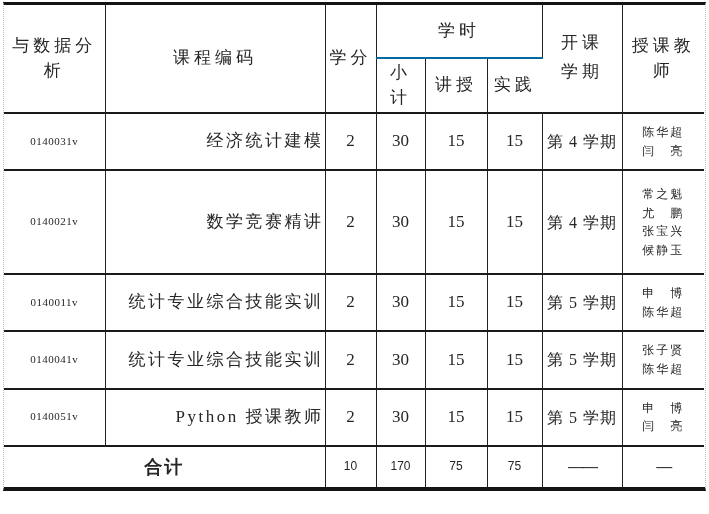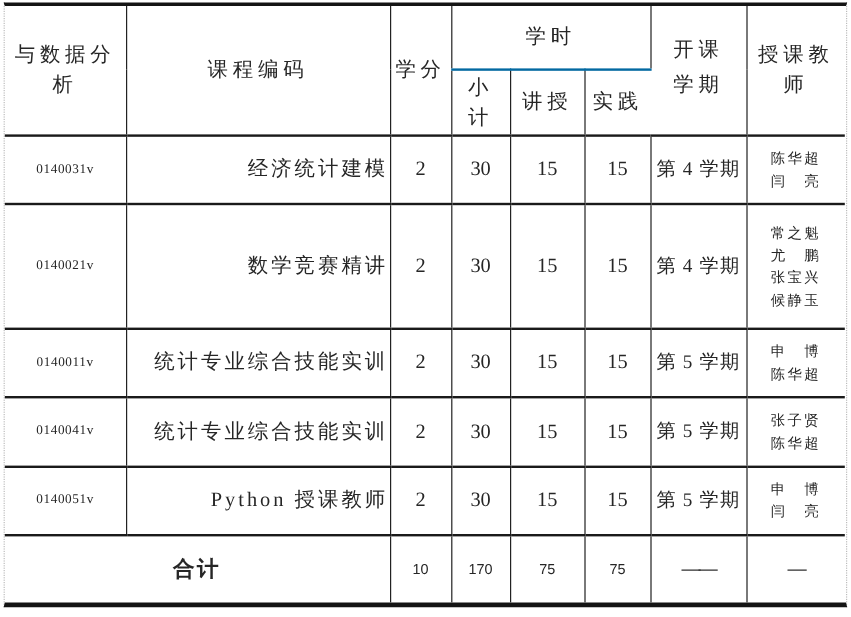--- a/index.html
+++ b/index.html
@@ -57,21 +57,21 @@
   th.hours-group { border-bottom: 2px solid #0369a1; }
   th.semester-head { letter-spacing: 3px; white-space: pre-line; line-height: 1.65; font-family: Liberation Mono, monospace; }
   th.teacher-head  { letter-spacing: 2px; padding: 0 2px; margin-left: 19px; }
 
   
   tr.row-1 { height: 55px; }
   tr.row-2 { height: 104px; }
   tr.row-3 { height: 54px; }
   tr.row-4 { height: 53px; }
   tr.row-5 { height: 54px; font-family: Liberation Serif, serif; }
-  tr.row-total { height: 56px; margin-top: 32px; }
+  tr.row-total { height: 41px; margin-top: 32px; }
 
   td.code-cell {
     font-size: 11px;
     letter-spacing: 0.5px;
   }
   td.name-cell {
     text-align: right;
     letter-spacing: 2.5px;
     padding-left: 3px;
     padding-right: 1px;

